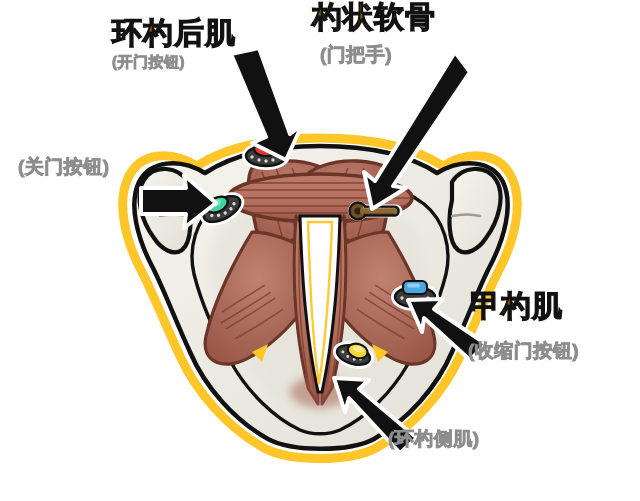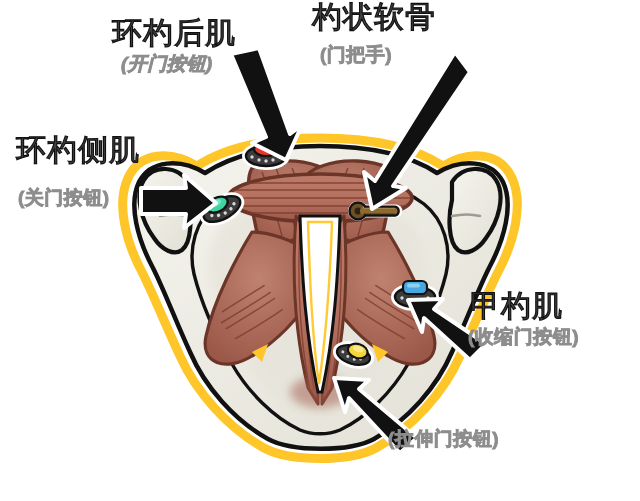--- a/index.html
+++ b/index.html
@@ -9,50 +9,50 @@
     font-family:"Liberation Sans","DejaVu Sans",sans-serif;
     overflow:hidden;
     position:relative;
   }
   #stage{position:absolute;left:0;top:0;width:640px;height:501px;}
   #art{position:absolute;left:0;top:0;width:640px;height:501px;}
 
   
   .label{position:absolute;white-space:nowrap;}
   .label .main{
-    font-weight:normal;
-    color:#404040;
+    font-weight:bold;
+    color:#a16207;
     letter-spacing:1px;
     line-height:1.02;
     -webkit-text-stroke:1.2px #111111;
   }
   .label .sub{
     font-weight:bold;
     color:#8d8d8d;
     letter-spacing:0.5px;
     line-height:1.05;
     -webkit-text-stroke:0.9px #8d8d8d;
   }
 
   
   #lbl-pca{left:112px;top:18px;}
   #lbl-pca .main{font-size:30px;}
-  #lbl-pca .sub{font-size:19px;margin-top:5px;margin-left:9px;font-style:italic;}
+  #lbl-pca .sub{font-size:15px;margin-top:5px;}
 
   #lbl-aryt{left:312px;top:2px;}
   #lbl-aryt .main{font-size:30px;text-align:center;}
   #lbl-aryt .sub{font-size:19px;margin-top:12px;margin-left:8px;}
 
   #lbl-lca{left:16px;top:135px;}
   #lbl-lca .main{font-size:30px;}
   #lbl-lca .sub{font-size:19px;margin-top:22px;margin-left:2px;}
 
   #lbl-ta{left:470px;top:291px;}
   #lbl-ta .main{font-size:30px;}
-  #lbl-ta .sub{font-size:19px;margin-top:5px;margin-left:-2px;}
+  #lbl-ta .sub{font-size:19px;margin-top:19px;margin-left:-2px;}
 
   #lbl-ct{left:386px;top:424px;}
   #lbl-ct .main{font-size:30px;}
   #lbl-ct .sub{font-size:19px;margin-top:5px;margin-left:2px;}
 </style>
 </head>
 <body>
 
 <div id="stage">
 
@@ -315,26 +315,25 @@
     <div class="main">环杓后肌</div>
     <div class="sub">(开门按钮)</div>
   </div>
 
   <div class="label" id="lbl-aryt">
     <div class="main">杓状软骨</div>
     <div class="sub">(门把手)</div>
   </div>
 
   <div class="label" id="lbl-lca">
-    <div class="main">环杓侧肌</div>
     <div class="sub">(关门按钮)</div>
   </div>
 
   <div class="label" id="lbl-ta">
     <div class="main">甲杓肌</div>
     <div class="sub">(收缩门按钮)</div>
   </div>
 
   <div class="label" id="lbl-ct">
-    <div class="sub">(拉伸门按钮)</div>
+    <div class="sub">(环杓侧肌)</div>
   </div>
 
 </div>
 
 </body></html>

